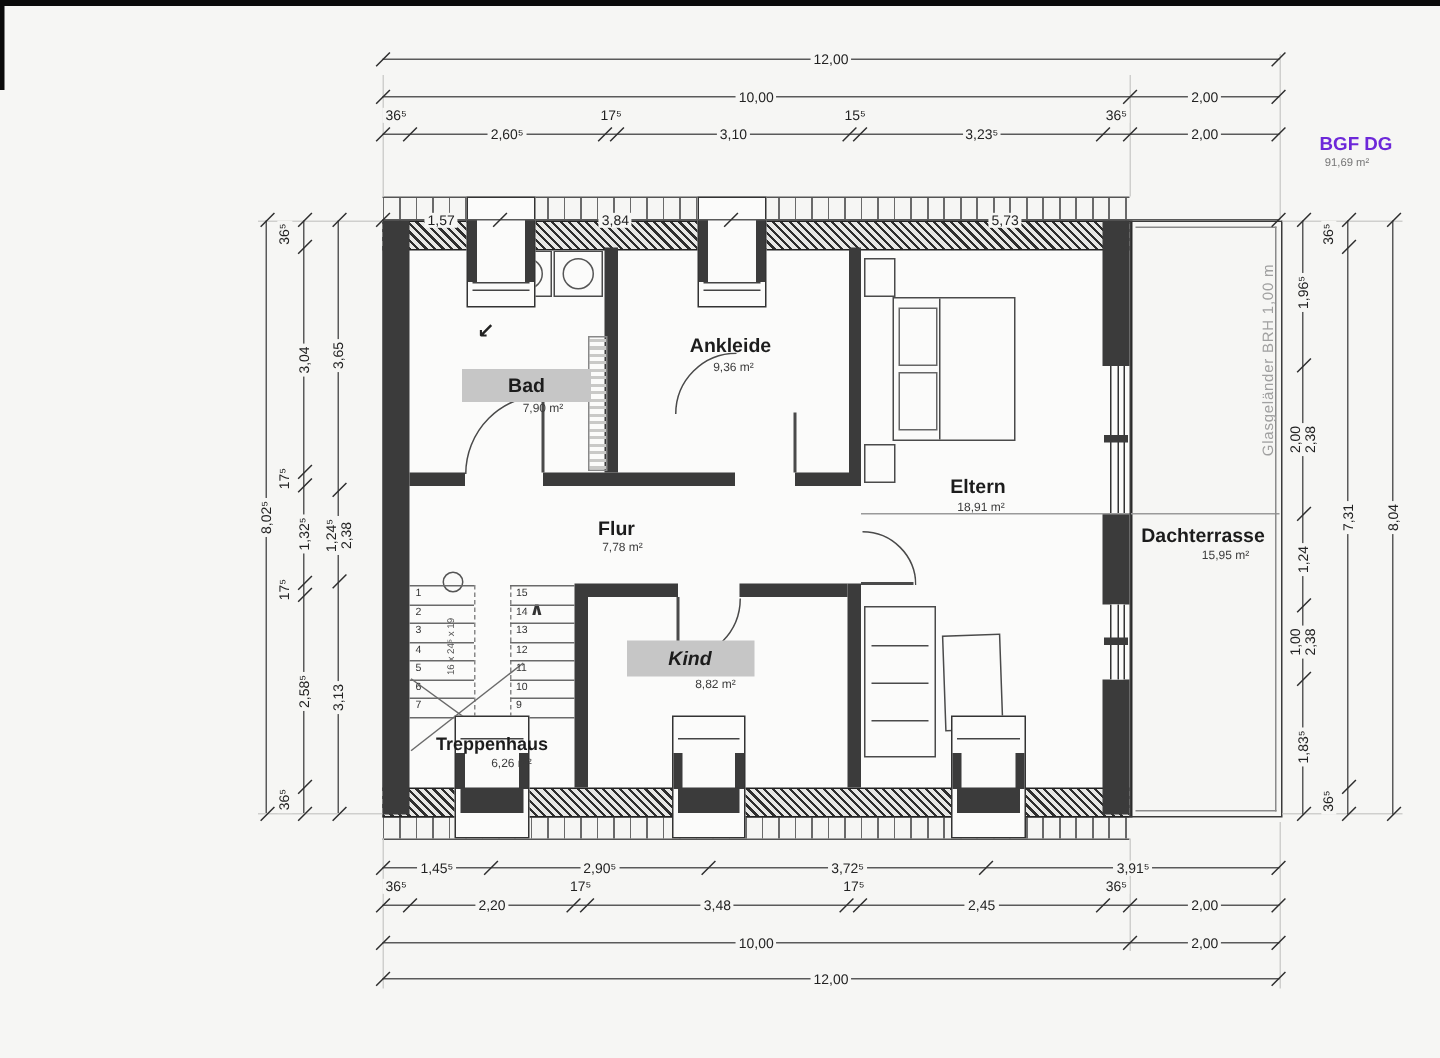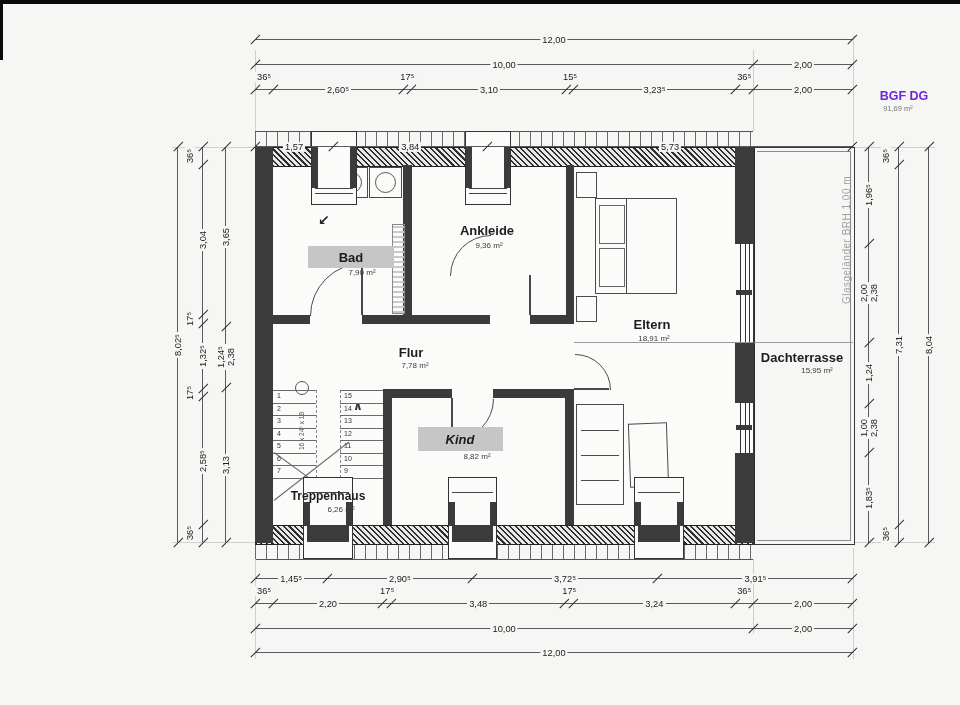--- a/index.html
+++ b/index.html
@@ -331,21 +331,21 @@
       <span class="tick" style="left: 303.461px; top: -0.7px;"></span>
       <span class="dlab" style="left: 223.252px; top: -0.5px;">
         <b>3,48</b>
       </span>
       <span class="tick" style="left: 312.182px; top: -0.7px;"></span>
       <span class="dlab" style="left: 314.322px; top: -13px;">
         <b>17⁵</b>
       </span>
       <span class="tick" style="left: 473.641px; top: -0.7px;"></span>
       <span class="dlab" style="left: 399.411px; top: -0.5px;">
-        <b>3,24</b>
+        <b>2,45</b>
       </span>
       <span class="tick" style="left: 491.83px; top: -0.7px;"></span>
       <span class="dlab" style="left: 489.235px; top: -13px;">
         <b>36⁵</b>
       </span>
       <span class="tick" style="left: 591.496px; top: -0.7px;"></span>
       <span class="dlab" style="left: 548.163px; top: -0.5px;">
         <b>2,00</b>
       </span>
     </div>

